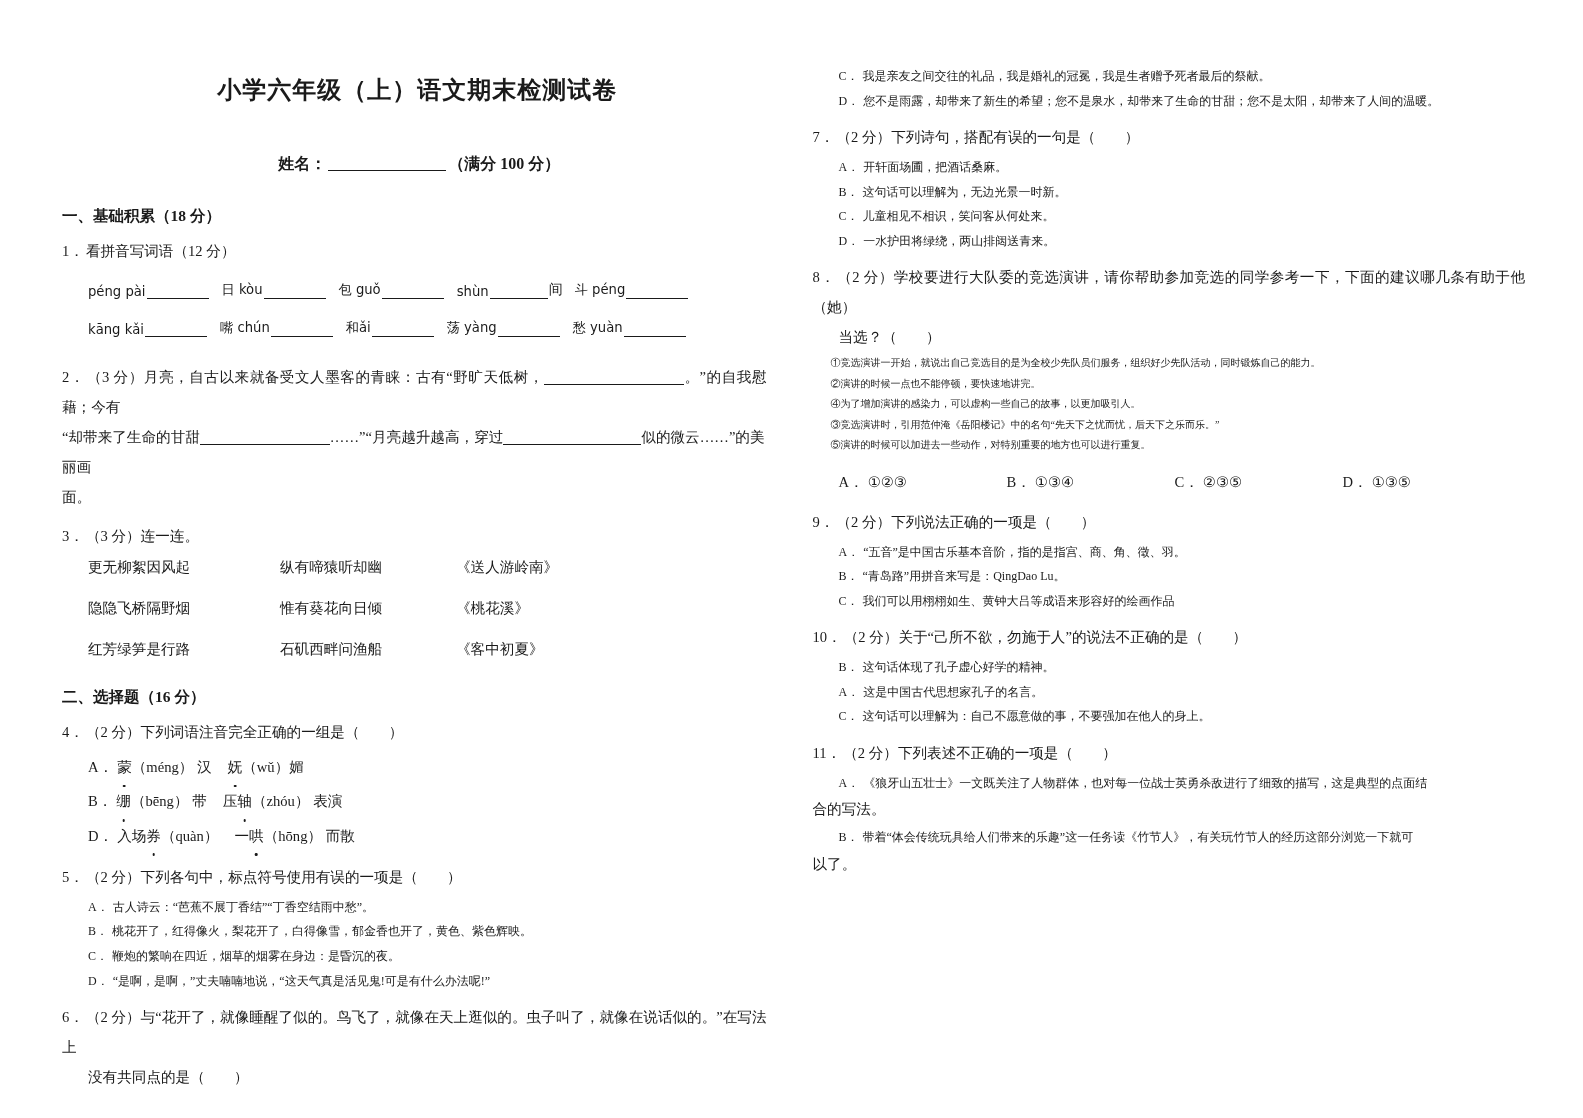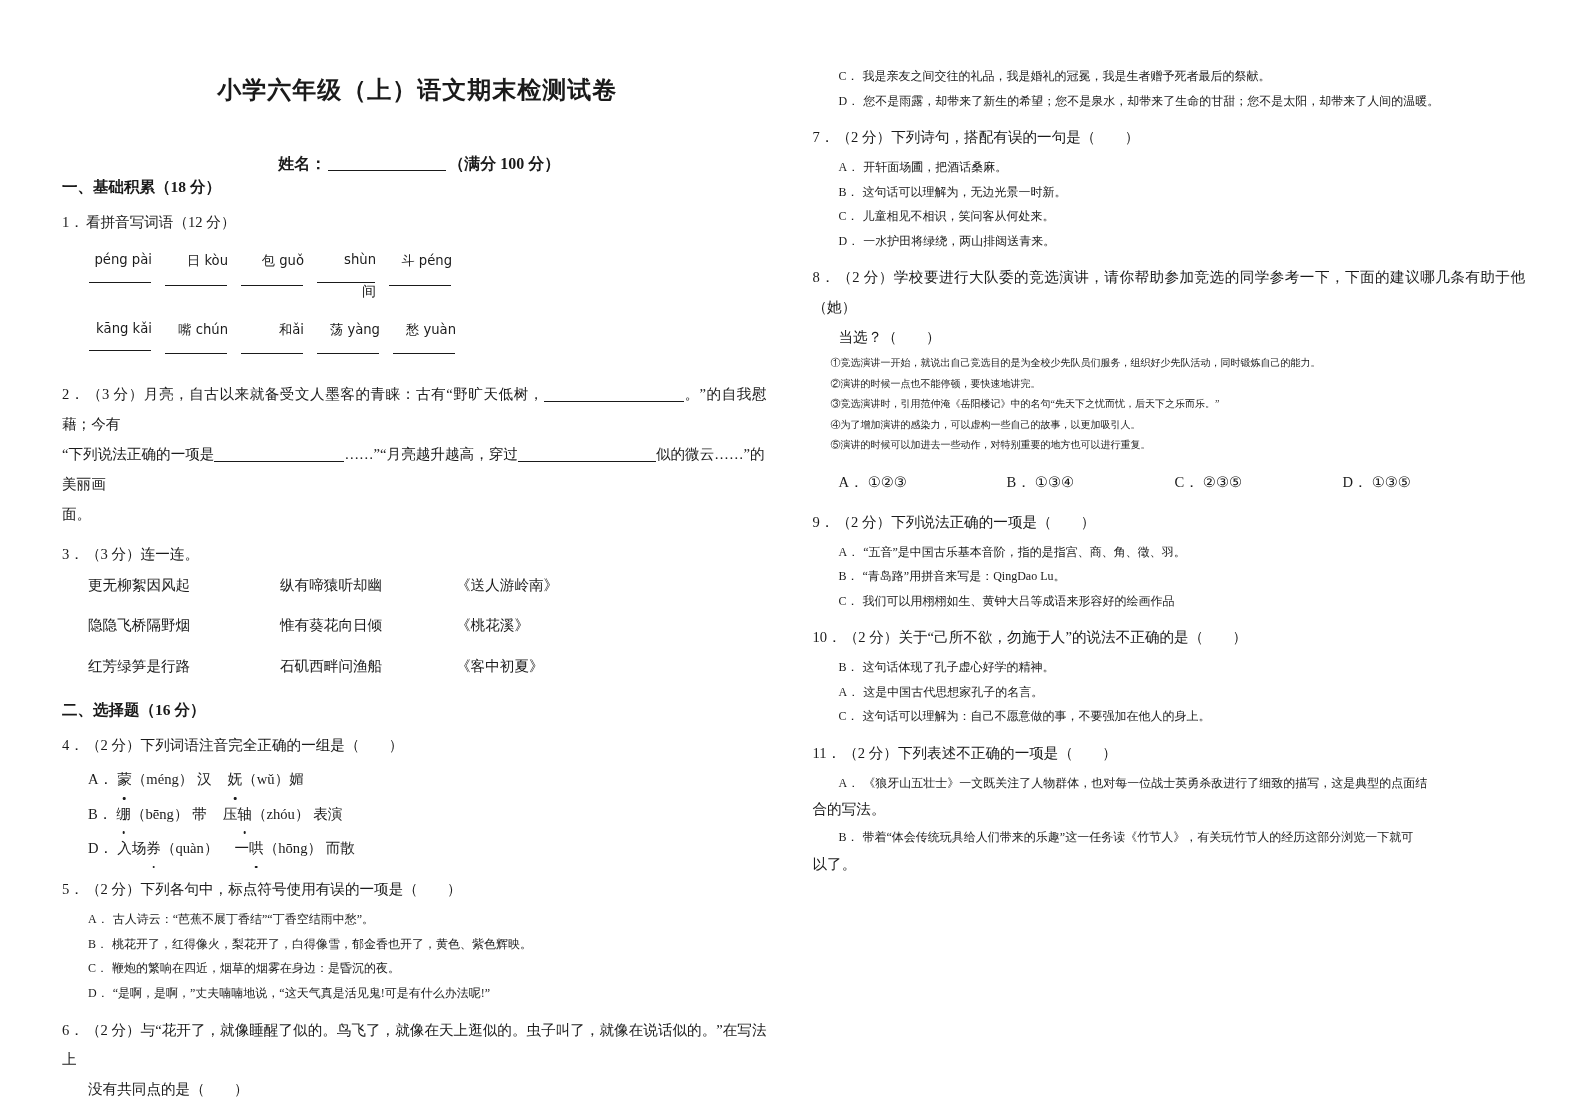--- a/index.html
+++ b/index.html
@@ -58,21 +58,21 @@
     width: 118px;
     border-bottom: 1.4px solid #1a1a1a;
     height: 1em;
     vertical-align: -2px;
     margin: 0 2px;
   }
 
   .sec-head {
     font-size: 15.5px;
     font-weight: bold;
-    margin-top: 2px;
+    margin-top: 31px;
     margin-bottom: 4px;
   }
 
   
   .q {
     font-size: 14.6px;
     line-height: 2.05;
     margin-top: 10px;
     text-align: justify;
   }
@@ -112,21 +112,20 @@
     display: flex;
     padding-left: 26px;
     margin-bottom: 20px;
     font-size: 14px;
   }
   .py-cell {
     display: flex;
     align-items: flex-end;
     margin-right: 12px;
     white-space: nowrap;
-    flex-direction: column;
   }
   .py-text { font-family: "DejaVu Sans", sans-serif; font-size: 13.2px; }
   .py-han { font-size: 14px; }
   .py-blank {
     display: inline-block;
     border-bottom: 1.2px solid #1a1a1a;
     height: 1.05em;
     margin: 0 1px;
   }
 
@@ -260,21 +259,21 @@
               <span class="py-blank" style="width:62px"></span>
               <span class="py-han"></span>
             </span>
         </div>
       </div>
 
       <div class="q" style="margin-top:26px;">
         <span class="q-num">2．</span><span>（3 分）</span><span>月亮，自古以来就备受文人墨客的青睐：古有“野旷天低树，</span><span class="blank blank-a"></span><span>。”的自我慰藉；今有</span>
       </div>
       <div class="cont-line">
-        <span>“下列说法正确的一项是</span><span class="blank blank-b"></span><span>……”“月亮越升越高，穿过</span><span class="blank blank-c"></span><span>似的微云……”的美丽画</span>
+        <span>“却带来了生命的甘甜</span><span class="blank blank-b"></span><span>……”“月亮越升越高，穿过</span><span class="blank blank-c"></span><span>似的微云……”的美丽画</span>
       </div>
       <div class="cont-line">面。</div>
 
       <div class="q q-stem">
         <span class="q-num">3．</span><span>（3 分）连一连。</span>
       </div>
       <div class="match">
         <div class="match-row">
           <span class="match-a">更无柳絮因风起</span>
           <span class="match-b">纵有啼猿听却幽</span>
@@ -345,22 +344,22 @@
         <div class="opt"><span class="opt-lbl">D．</span><span>一水护田将绿绕，两山排闼送青来。</span></div>
       </div>
 
       <div class="q q-stem">
         <span class="q-num">8．</span><span>（2 分）学校要进行大队委的竞选演讲，请你帮助参加竞选的同学参考一下，下面的建议哪几条有助于他（她）</span>
       </div>
       <div class="cont-line indent-1">当选？（　　）</div>
       <div class="items">
         <div class="item">①竞选演讲一开始，就说出自己竞选目的是为全校少先队员们服务，组织好少先队活动，同时锻炼自己的能力。</div>
         <div class="item">②演讲的时候一点也不能停顿，要快速地讲完。</div>
+        <div class="item">④为了增加演讲的感染力，可以虚构一些自己的故事，以更加吸引人。</div>
         <div class="item">③竞选演讲时，引用范仲淹《岳阳楼记》中的名句“先天下之忧而忧，后天下之乐而乐。”</div>
-        <div class="item">④为了增加演讲的感染力，可以虚构一些自己的故事，以更加吸引人。</div>
         <div class="item">⑤演讲的时候可以加进去一些动作，对特别重要的地方也可以进行重复。</div>
       </div>
       <div class="answers-row">
         <div><span class="opt-lbl">A．</span><span>①②③</span></div>
         <div><span class="opt-lbl">B．</span><span>①③④</span></div>
         <div><span class="opt-lbl">C．</span><span>②③⑤</span></div>
         <div><span class="opt-lbl">D．</span><span>①③⑤</span></div>
       </div>
 
       <div class="q q-stem">

